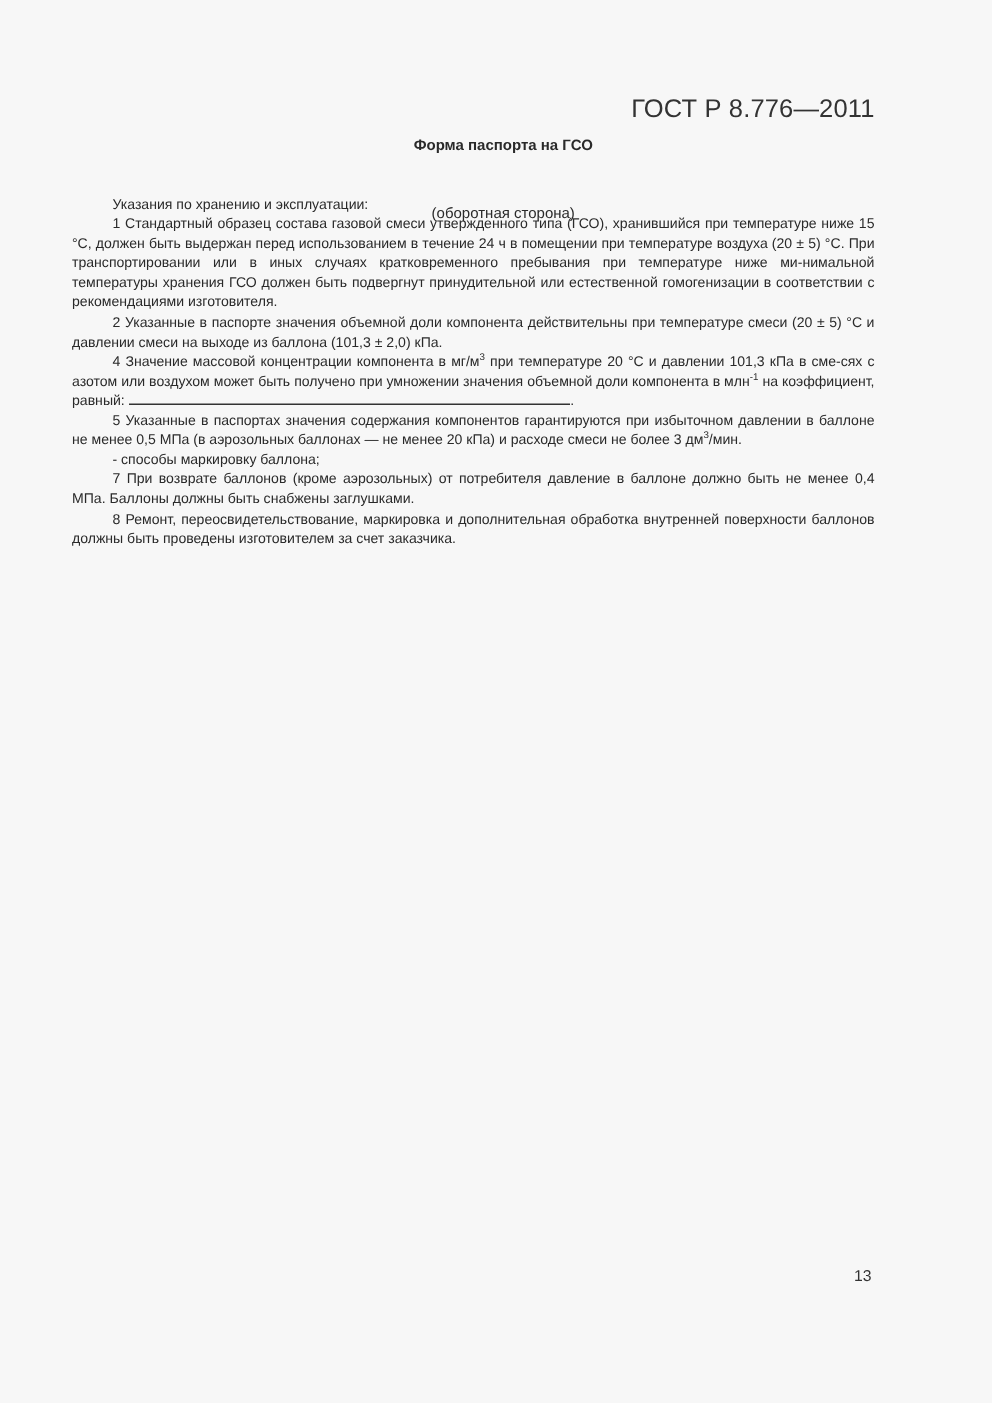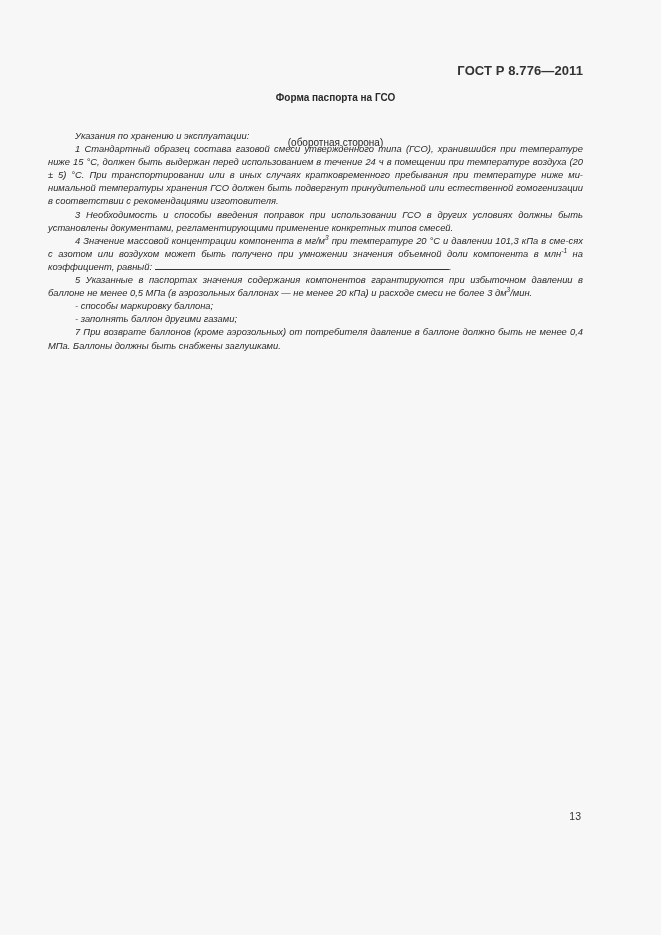--- a/index.html
+++ b/index.html
@@ -12,22 +12,22 @@
       background: #f7f7f7;
       position: relative;
       overflow: hidden;
       font-family: "Liberation Sans", sans-serif;
       color: #2a2a2a;
     }
     .doc-code {
       position: absolute;
       top: 63px;
       right: 78px;
-      font-size: 13px;
-      font-weight: bold;
+      font-size: 17px;
+      font-weight: normal;
       color: #333;
       letter-spacing: 0.1px;
     }
     .title-block {
       position: absolute;
       top: 91px;
       left: 0;
       width: 661px;
       text-align: center;
     }
@@ -47,21 +47,20 @@
       margin-top: 32px;
     }
     .body-text {
       position: absolute;
       top: 129px;
       left: 48px;
       width: 535px;
       font-size: 9.4px;
       line-height: 13.1px;
       color: #2a2a2a;
-      font-style: italic;
     }
     .p {
       margin: 0;
       text-align: justify;
       text-indent: 27px;
     }
     .fill-line {
       display: inline-block;
       width: 294px;
       border-bottom: 1px solid #333;
@@ -69,40 +68,40 @@
       vertical-align: baseline;
       margin-left: 3px;
     }
     sup {
       font-size: 6.5px;
       line-height: 0;
       vertical-align: 4px;
     }
     .page-number {
       position: absolute;
-      top: 810px;
+      top: 845px;
       right: 80px;
       font-size: 10.5px;
       color: #333;
     }
   </style>
 </head>
 <body>
 
 <div class="doc-code">ГОСТ Р 8.776—2011</div>
 
 <div class="title-block">
   <div class="title-main">Форма паспорта на ГСО</div>
   <div class="title-sub">(оборотная сторона)</div>
 </div>
 
 <div class="body-text">
   <p class="p">Указания по хранению и эксплуатации:</p>
   <p class="p">1 Стандартный образец состава газовой смеси утвержденного типа (ГСО), хранившийся при температуре ниже 15 °С, должен быть выдержан перед использованием в течение 24 ч в помещении при температуре воздуха (20 ± 5) °С. При транспортировании или в иных случаях кратковременного пребывания при температуре ниже ми-нимальной температуры хранения ГСО должен быть подвергнут принудительной или естественной гомогенизации в соответствии с рекомендациями изготовителя.</p>
-  <p class="p">3 Необходимость и способы введения поправок при использовании ГСО в других условиях должны быть установлены документами, регламентирующими применение конкретных типов смесей.</p>
+  <p class="p">2 Указанные в паспорте значения объемной доли компонента действительны при температуре смеси (20 ± 5) °С и давлении смеси на выходе из баллона (101,3 ± 2,0) кПа.</p>
   <p class="p"><span>4 Значение массовой концентрации компонента в мг/м</span><sup>3</sup><span> при температуре 20 °С и давлении 101,3 кПа в сме-сях с азотом или воздухом может быть получено при умножении значения объемной доли компонента в млн</span><sup>-1</sup><span> на коэффициент, равный:</span><span class="fill-line"></span><span>.</span></p>
   <p class="p"><span>5 Указанные в паспортах значения содержания компонентов гарантируются при избыточном давлении в баллоне не менее 0,5 МПа (в аэрозольных баллонах — не менее 20 кПа) и расходе смеси не более 3 дм</span><sup>3</sup><span>/мин.</span></p>
   <p class="p">- способы маркировку баллона;</p>
-  <p class="p">- заполнять баллон другими газами;</p>
   <p class="p">7 При возврате баллонов (кроме аэрозольных) от потребителя давление в баллоне должно быть не менее 0,4 МПа. Баллоны должны быть снабжены заглушками.</p>
+  <p class="p">8 Ремонт, переосвидетельствование, маркировка и дополнительная обработка внутренней поверхности баллонов должны быть проведены изготовителем за счет заказчика.</p>
 </div>
 
 <div class="page-number">13</div>
 
 </body></html>

